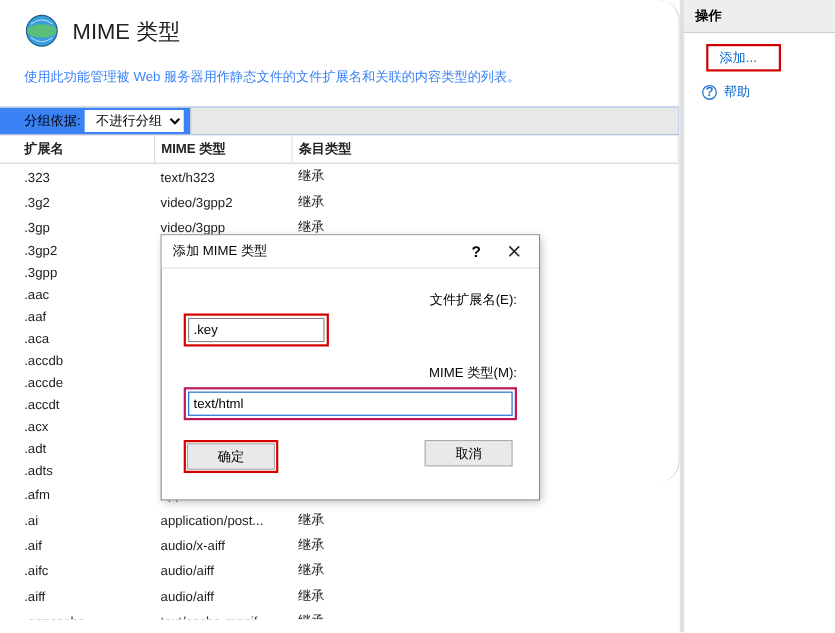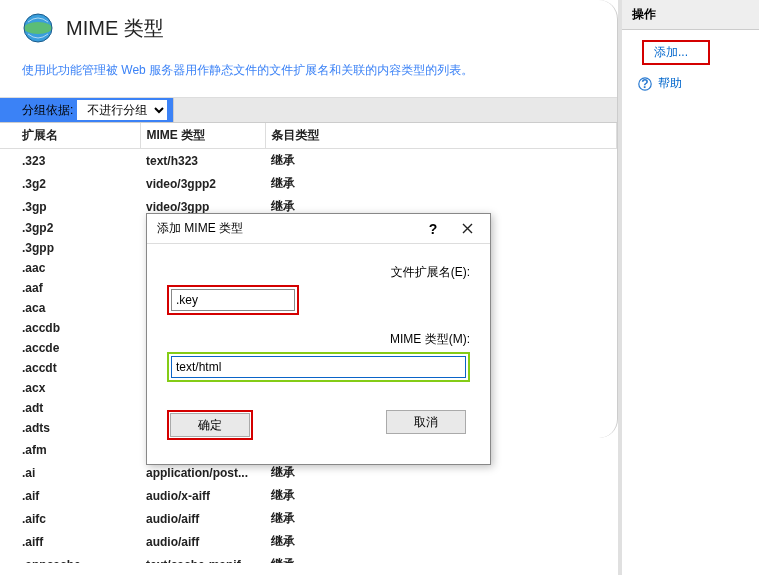--- a/index.html
+++ b/index.html
@@ -12,21 +12,21 @@
 .desc { padding: 8px 22px 18px 22px; color: #3b82f6; }
 
 .groupby-row { display: flex; align-items: center; border-top: 1px solid #ddd; border-bottom: 1px solid #ccc; background: #3b82f6; height: 26px; }
 .groupby-label { padding: 0 4px 0 22px; }
 .groupby-select { background: #fff; border: none; height: 20px; width: 90px; padding-left: 2px; text-align: center; }
 .groupby-strip { flex: 1; background: #e8e8e8; height: 100%; margin-left: 6px; border-left: 1px solid #ccc; }
 
 .table-wrap { position: relative; height: 440px; overflow: hidden; }
 table.mime { width: 100%; border-collapse: collapse; table-layout: fixed; }
 table.mime th { text-align: left; font-weight: bold; padding: 4px 6px; border-right: 1px solid #ddd; border-bottom: 1px solid #ddd; background: #fff; color: #222; }
-table.mime td { padding: 3px 6px; color: #222; white-space: nowrap; overflow: hidden; text-overflow: ellipsis; font-weight: bold; }
+table.mime td { padding: 3px 6px; color: #222; white-space: nowrap; overflow: hidden; text-overflow: ellipsis; }
 table.mime td.ext { padding-left: 22px; }
 .col-ext { width: 140px; }
 .col-mime { width: 125px; }
 .col-etype { width: auto; }
 
 .side-panel { position: absolute; right: 0; top: 0; width: 141px; height: 575px; background: #fff; border-left: 4px solid #e0e0e0; }
 .side-header { background: #eee; border-bottom: 1px solid #ccc; padding: 6px 10px; font-weight: bold; font-size: 12px; }
 .side-items { padding: 8px 6px; }
 .side-link-box { border: 2px solid #d40000; display: inline-block; padding: 2px 20px 2px 10px; margin: 2px 0 6px 14px; }
 .side-link { color: #0066cc; text-decoration: none; }
@@ -37,21 +37,21 @@
 .dialog-titlebar { display: flex; align-items: center; height: 30px; padding: 0 6px 0 10px; background: #fff; border-bottom: 1px solid #ddd; }
 .dialog-title { flex: 1; }
 .dialog-help-btn, .dialog-close-btn { width: 34px; height: 24px; display: flex; align-items: center; justify-content: center; font-size: 14px; cursor: pointer; }
 .dialog-help-btn { font-weight: bold; }
 .dialog-close-btn svg { width: 11px; height: 11px; }
 
 .dialog-body { padding: 20px 20px 10px 20px; }
 .field-label { margin-bottom: 4px; text-align: right; }
 .field-row-ext { border: 2px solid #d40000; display: inline-block; padding: 2px; margin-bottom: 16px; }
 .input-ext { width: 124px; height: 22px; border: 1px solid #888; padding: 0 4px; font-size: 12px; }
-.field-row-mime { border: 2px solid #84cc16; padding: 2px; margin-bottom: 28px; }
+.field-row-mime { border: 2px solid #be185d; padding: 2px; margin-bottom: 18px; }
 .input-mime { width: 100%; height: 22px; border: 1px solid #0a64c8; padding: 0 4px; font-size: 12px; outline: none; }
 
 .dialog-buttons { display: flex; justify-content: space-between; gap: 8px; padding: 0 4px 14px 0; }
 .btn { width: 80px; height: 24px; background: #e9e9e9; border: 1px solid #aaa; cursor: pointer; }
 .btn-ok-wrap { border: 2px solid #d40000; padding: 1px; }
 </style>
 </head>
 <body>
 
 <div class="main-area">

